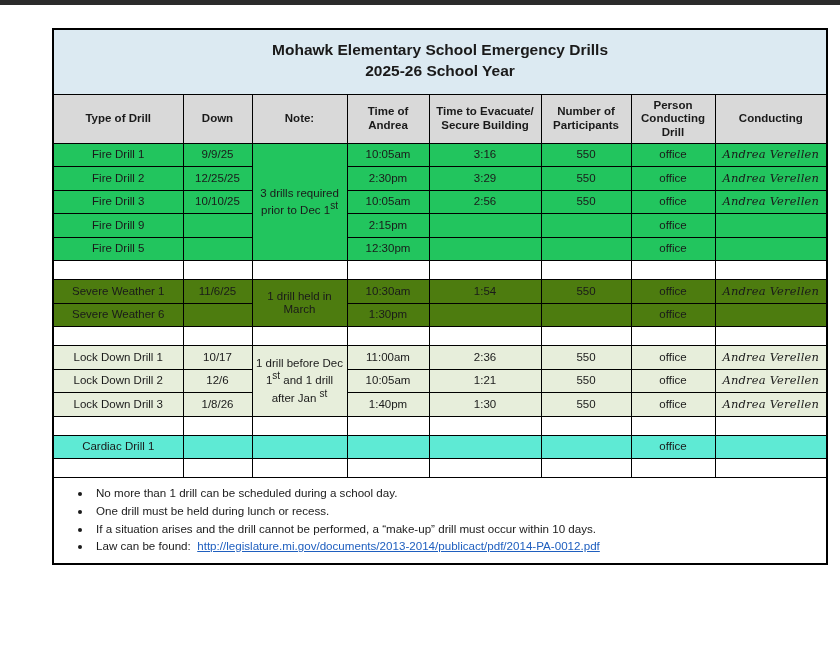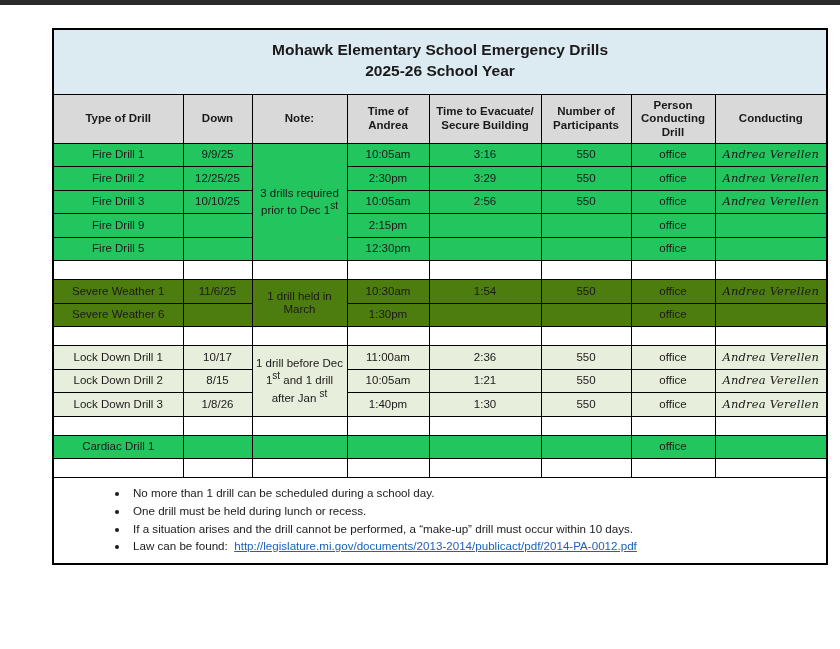--- a/index.html
+++ b/index.html
@@ -57,21 +57,21 @@
   tr.header-row td {
     background: #d9d9d9;
     font-weight: bold;
     font-size: 11.5px;
     height: 49px;
     line-height: 1.22;
   }
   tr.fire td    { background: #22c55e; }
   tr.severe td  { background: #4d7c0f; }
   tr.lock td    { background: #e7eedb; }
-  tr.cardiac td { background: #22c55e; }
+  tr.cardiac td { background: #5eead4; }
   tr.blank td   { background: #ffffff; height: 19px; }
   tr.data-row td { height: 23.5px; }
   .note-cell { font-size: 11.5px; line-height: 1.3; }
   .sig {
     font-family: "DejaVu Serif", serif;
     font-style: italic;
     font-size: 12.5px;
     color: #26304a;
     letter-spacing: .2px;
   }
@@ -83,21 +83,20 @@
     background: #fff;
   }
   .notes-cell ul {
     margin: 0; padding-left: 38px;
   }
   .notes-cell li {
     font-size: 11.6px;
     color: #1a1a1a;
     line-height: 1.52;
     padding-left: 4px;
-    margin-left: 37px;
   }
   .law-link {
     color: #1f5fbf;
   }
 </style>
 </head>
 <body>
 
 <div id="topbar"></div>
 
@@ -236,21 +235,21 @@
         <td rowspan="3" class="note-cell"><span>1 drill before Dec 1</span><sup>st</sup><span> and 1 drill after Jan </span><sup>st</sup></td>
         <td>11:00am</td>
         <td>2:36</td>
         <td>550</td>
         <td>office</td>
         <td class="sig">Andrea Verellen</td>
       </tr>
 
       <tr class="lock data-row">
         <td>Lock Down Drill 2</td>
-        <td>8/15</td>
+        <td>12/6</td>
         <td>10:05am</td>
         <td>1:21</td>
         <td>550</td>
         <td>office</td>
         <td class="sig">Andrea Verellen</td>
       </tr>
 
       <tr class="lock data-row">
         <td>Lock Down Drill 3</td>
         <td>1/8/26</td>

